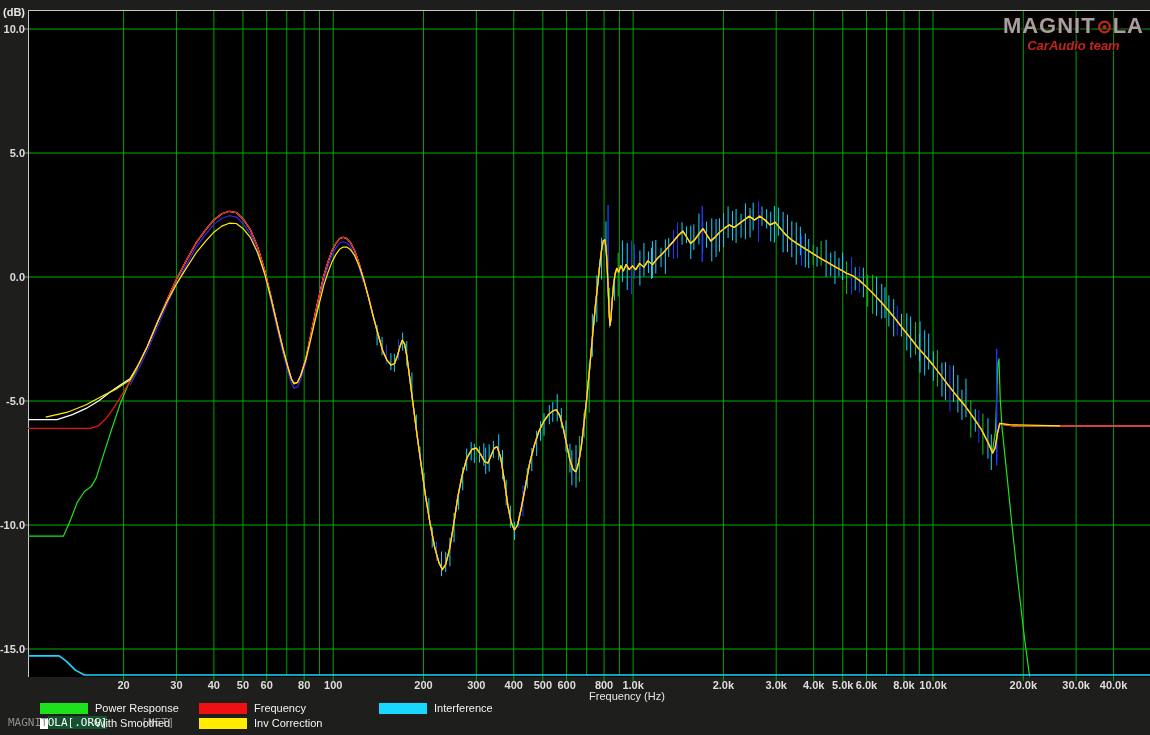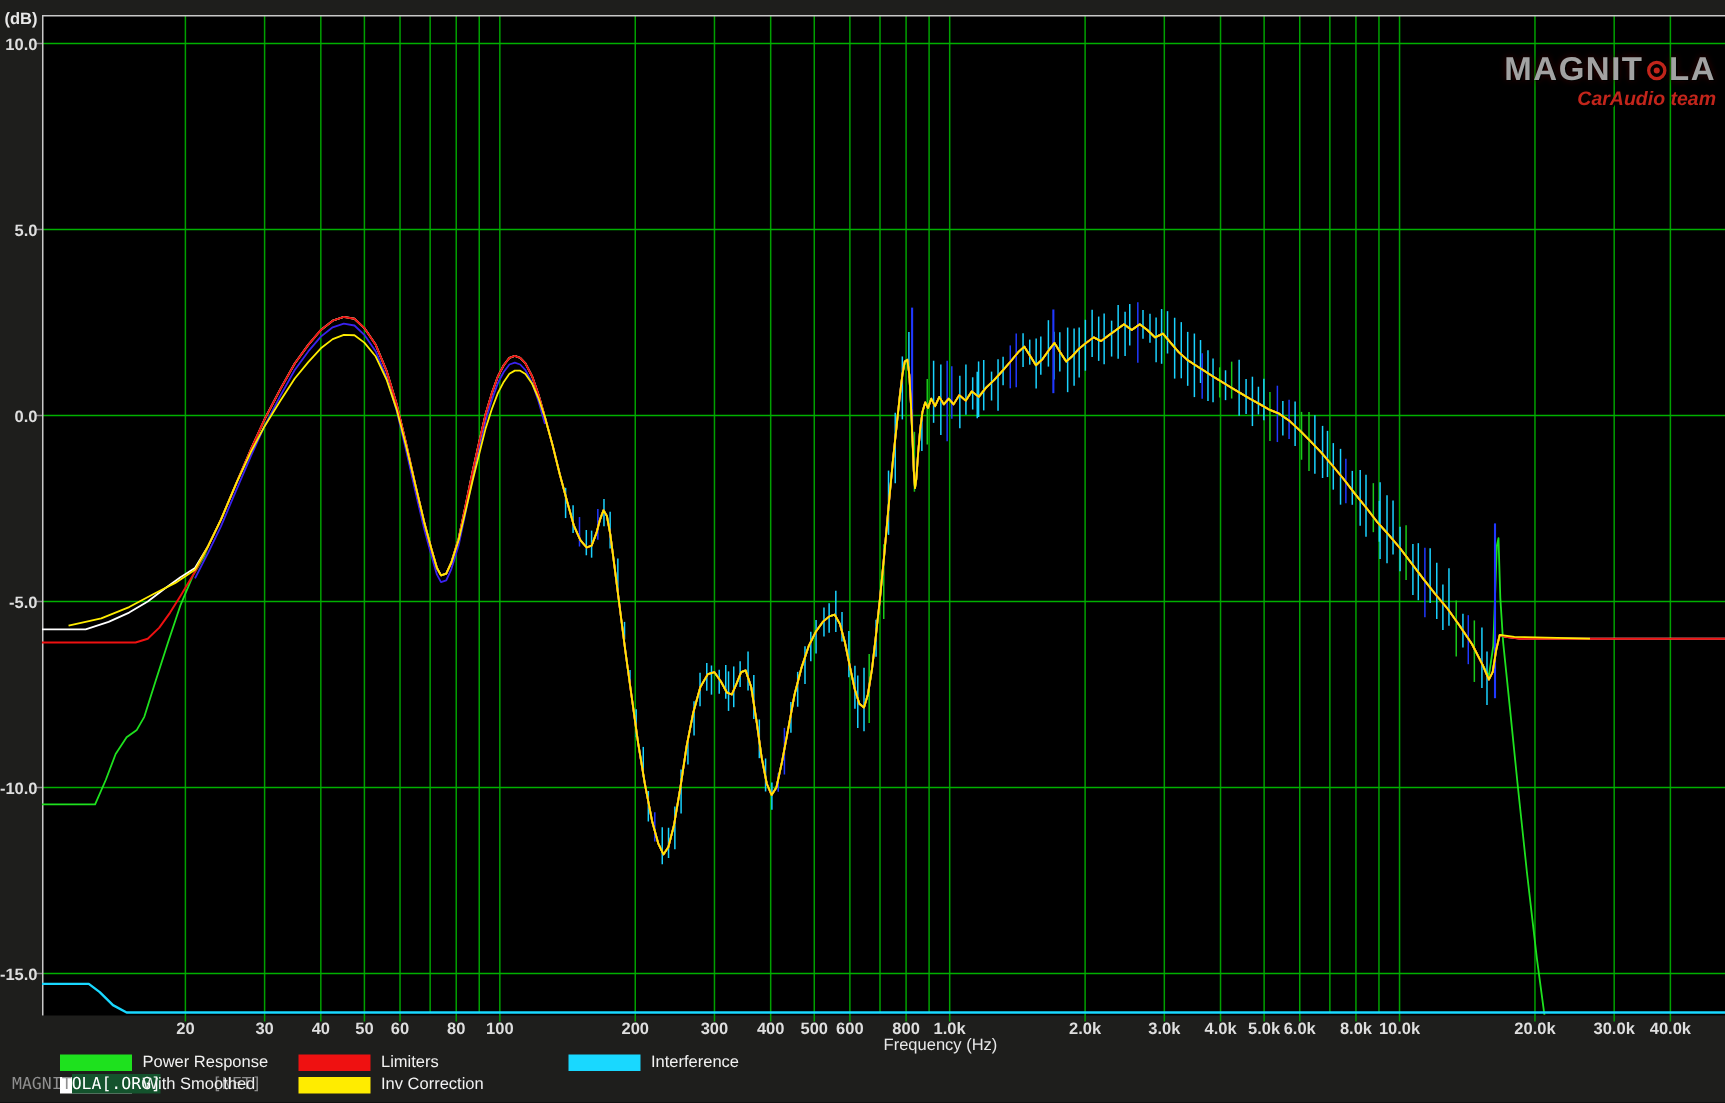--- a/index.html
+++ b/index.html
@@ -1,19 +1,19 @@
 <!DOCTYPE html>
 <html><head>
 <meta charset="utf-8">
 <style>
   html,body{margin:0;padding:0;background:#111;}
   .screen{position:relative;width:1150px;height:735px;background:#1e1e1c;overflow:hidden;
           font-family:"Liberation Sans",sans-serif;}
   svg text{font-family:"Liberation Sans",sans-serif;}
-  .logo{position:absolute;top:15px;right:6px;text-align:right;z-index:2;line-height:1;margin-top:20px;}
+  .logo{position:absolute;top:15px;right:6px;text-align:center;z-index:2;line-height:1;}
   .logo .word{font-weight:bold;font-size:22px;letter-spacing:1px;color:#a2a2a2;
               text-shadow:1px 1px 0 #000,0 0 5px #3a0000;}
   .logo .oicon{display:inline-block;vertical-align:-1px;margin:0 1px;}
   .logo .sub{font-weight:bold;font-style:italic;font-size:13px;color:#c2251b;margin-top:1px;
              text-shadow:1px 1px 0 #000;}
   .legend{position:absolute;left:0;top:0;width:1150px;height:735px;pointer-events:none;}
   .litem{position:absolute;height:12px;white-space:nowrap;}
   .sw{position:absolute;left:0;top:1px;width:48px;height:11px;z-index:1;}
   .lbl{position:absolute;left:55px;top:0;font-size:11px;color:#f2f2f2;z-index:3;text-align:right;}
   .watermark{position:absolute;left:8px;top:716px;font-family:"DejaVu Sans Mono",monospace;
@@ -315,21 +315,21 @@
 
   <div class="watermark"><span class="wm-pre">MAGNIT</span><span class="wm-hi">OLA[.ORG]</span><span class="wm-tail">[NET]</span></div>
 
   <div class="legend" id="legend">
       <div class="litem" style="left: 40px; top: 702px;">
         <span class="sw" style="background: rgb(30, 225, 30);"></span>
         <span class="lbl">Power Response</span>
       </div>
       <div class="litem" style="left: 199px; top: 702px;">
         <span class="sw" style="background: rgb(239, 17, 17);"></span>
-        <span class="lbl">Limiters</span>
+        <span class="lbl">Frequency</span>
       </div>
       <div class="litem" style="left: 379px; top: 702px;">
         <span class="sw" style="background: rgb(25, 216, 255);"></span>
         <span class="lbl">Interference</span>
       </div>
       <div class="litem" style="left: 40px; top: 717px;">
         <span class="sw" style="background: rgb(255, 255, 255);"></span>
         <span class="lbl">With Smoothed</span>
       </div>
       <div class="litem" style="left: 199px; top: 717px;">

